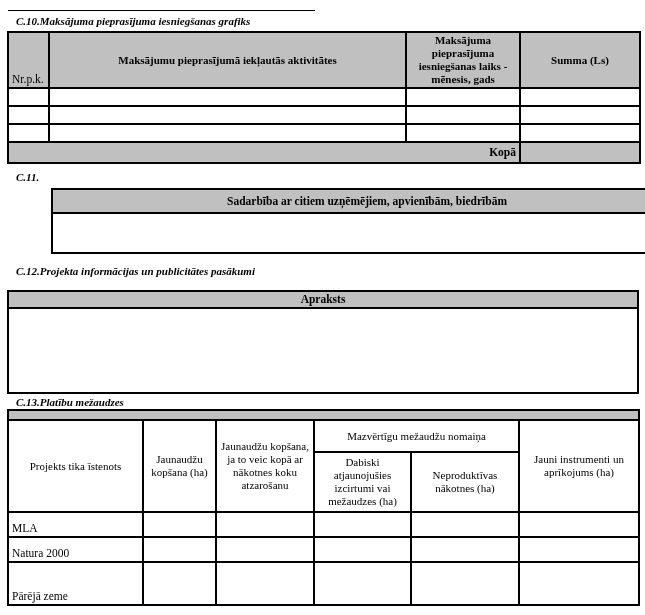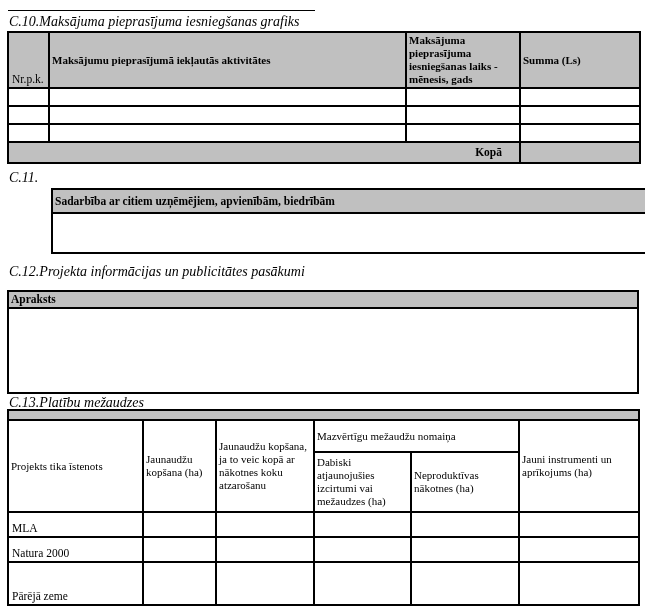--- a/index.html
+++ b/index.html
@@ -7,39 +7,39 @@
   body {
     width: 645px; height: 615px;
     font-family: "Liberation Serif", "DejaVu Serif", serif;
     color: #000;
   }
   .page { position: relative; width: 645px; height: 615px; background: #ffffff; overflow: hidden; }
 
   .topline { position: absolute; left: 8px; top: 10px; width: 307px; height: 1px; background: #000; }
 
   .sec-label {
-    position: absolute; left: 9px;
-    font-style: italic; font-size: 14px; line-height: 13px; white-space: nowrap;
+    position: absolute; left: 16px;
+    font-style: italic; font-size: 11px; line-height: 13px; white-space: nowrap; font-weight: bold;
   }
 
   table {
     position: absolute; left: 7px;
     border-collapse: collapse; table-layout: fixed;
     background: #ffffff;
   }
   td {
     border: 2px solid #000;
     font-size: 11px; line-height: 13px;
-    vertical-align: middle; 
+    vertical-align: middle; text-align: center;
     padding: 1px 2px; overflow: hidden;
   }
   .gray { background: #c0c0c0; }
   .bold { font-weight: bold; }
   .bl { text-align: left; vertical-align: bottom; padding-left: 3px; padding-bottom: 1px; font-size: 11.5px; margin-top: 16px; }
-  .kopa { text-align: right; vertical-align: middle; font-weight: bold; padding-right: 17px; font-size: 11.5px; margin-top: 8px; }
+  .kopa { text-align: right; vertical-align: middle; font-weight: bold; padding-right: 3px; font-size: 11.5px; margin-top: 8px; }
   .empty-cell { background: #ffffff; }
 </style>
 </head>
 <body>
 
 <div class="page">
 
   <div class="topline"></div>
 
   <div class="sec-label" style="top:15px">C.10.Maksājuma pieprasījuma iesniegšanas grafiks</div>

